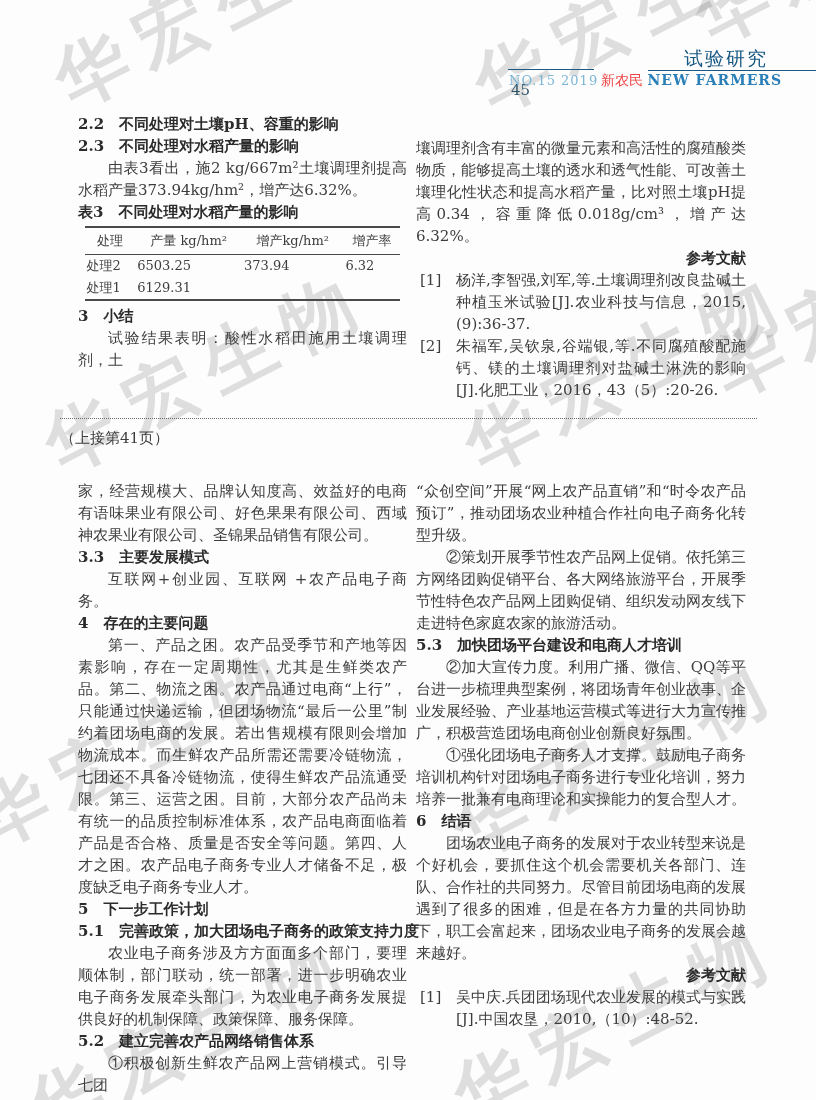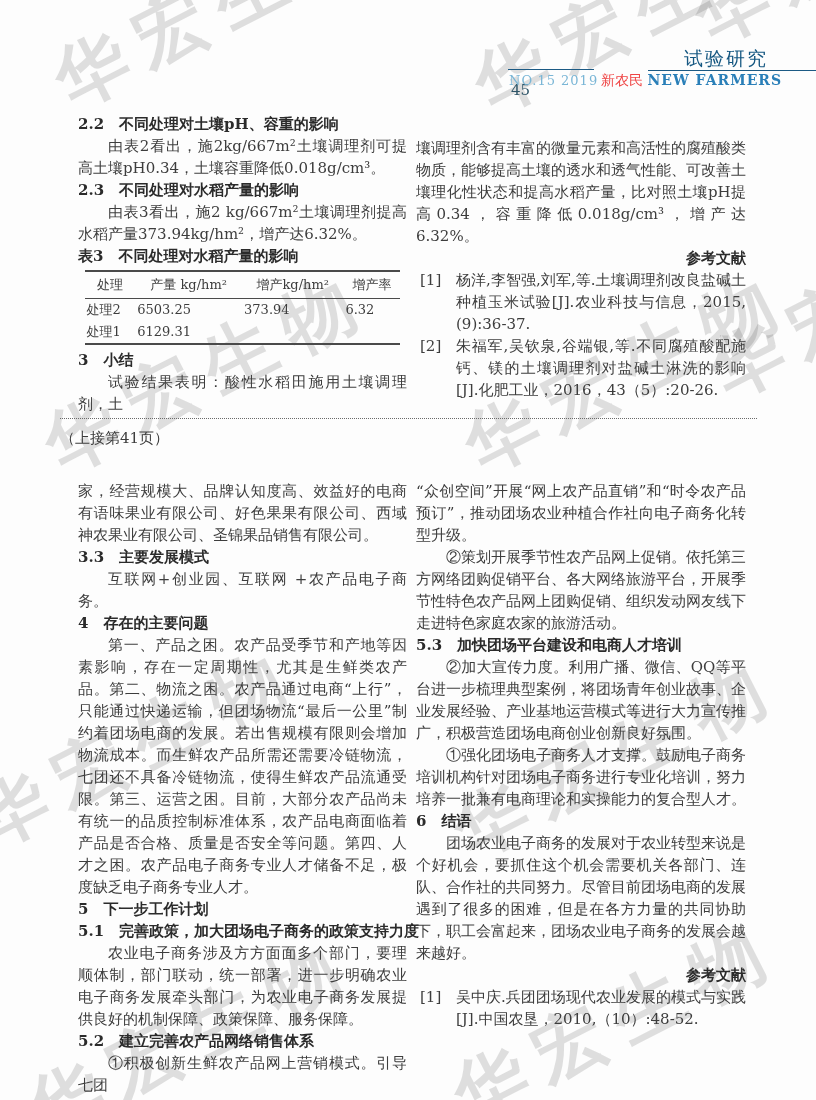--- a/index.html
+++ b/index.html
@@ -68,21 +68,20 @@
   <div class="hdr-issue">NO.15 2019</div>
   <div class="hdr-coltitle">试验研究</div>
   <div class="hdr-rule-right"></div>
   <div class="hdr-journal">
     <span class="cn">新农民</span>
     <span class="en">NEW FARMERS</span>
   </div>
 
   <div class="col a1-left">
     <p class="sec">2.2　不同处理对土壤pH、容重的影响</p>
-    <p class="indent">由表2看出，施2kg/667m²土壤调理剂可提高土壤pH0.34，土壤容重降低0.018g/cm³。</p>
     <p class="sec">2.3　不同处理对水稻产量的影响</p>
     <p class="indent">由表3看出，施2 kg/667m²土壤调理剂提高水稻产量373.94kg/hm²，增产达6.32%。</p>
     <p class="tbl-title">表3　不同处理对水稻产量的影响</p>
     <table class="t3">
       <thead>
         <tr>
           <th>处理</th>
           <th>产量 kg/hm²</th>
           <th>增产kg/hm²</th>
           <th>增产率</th>

